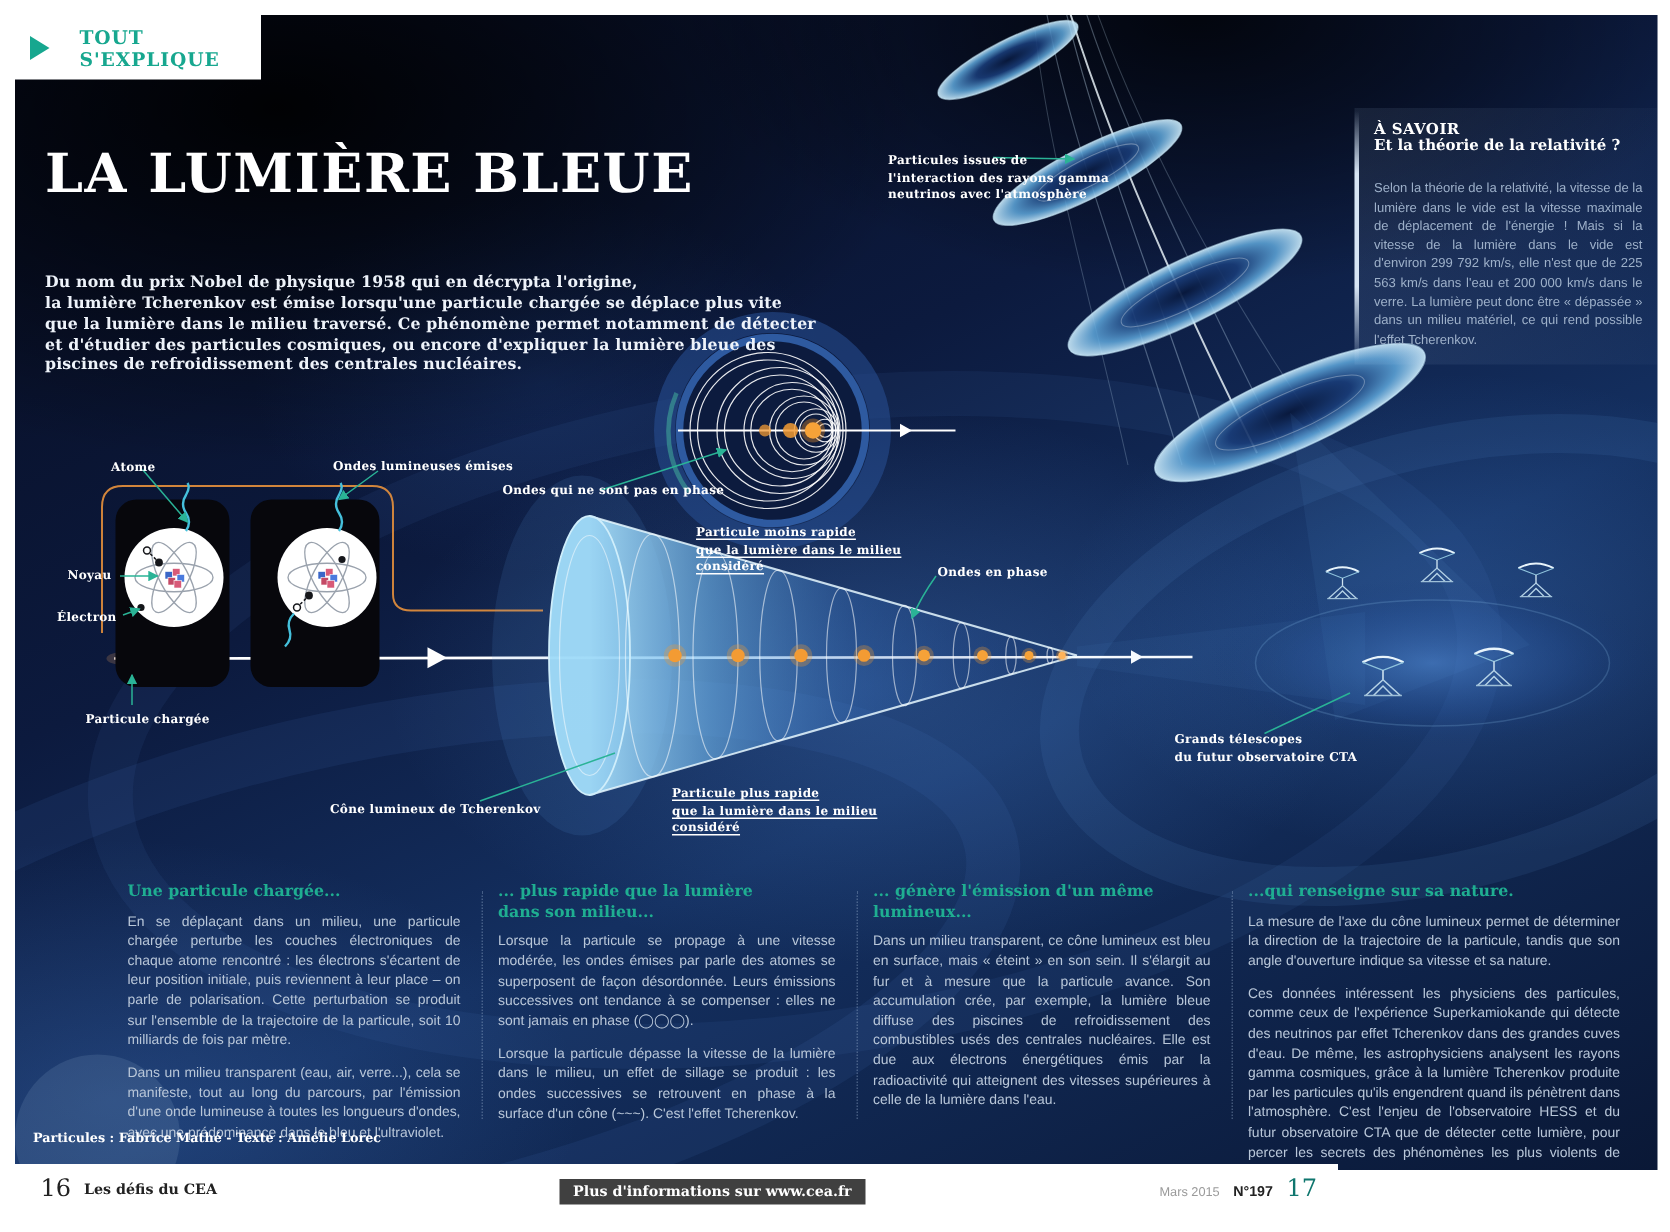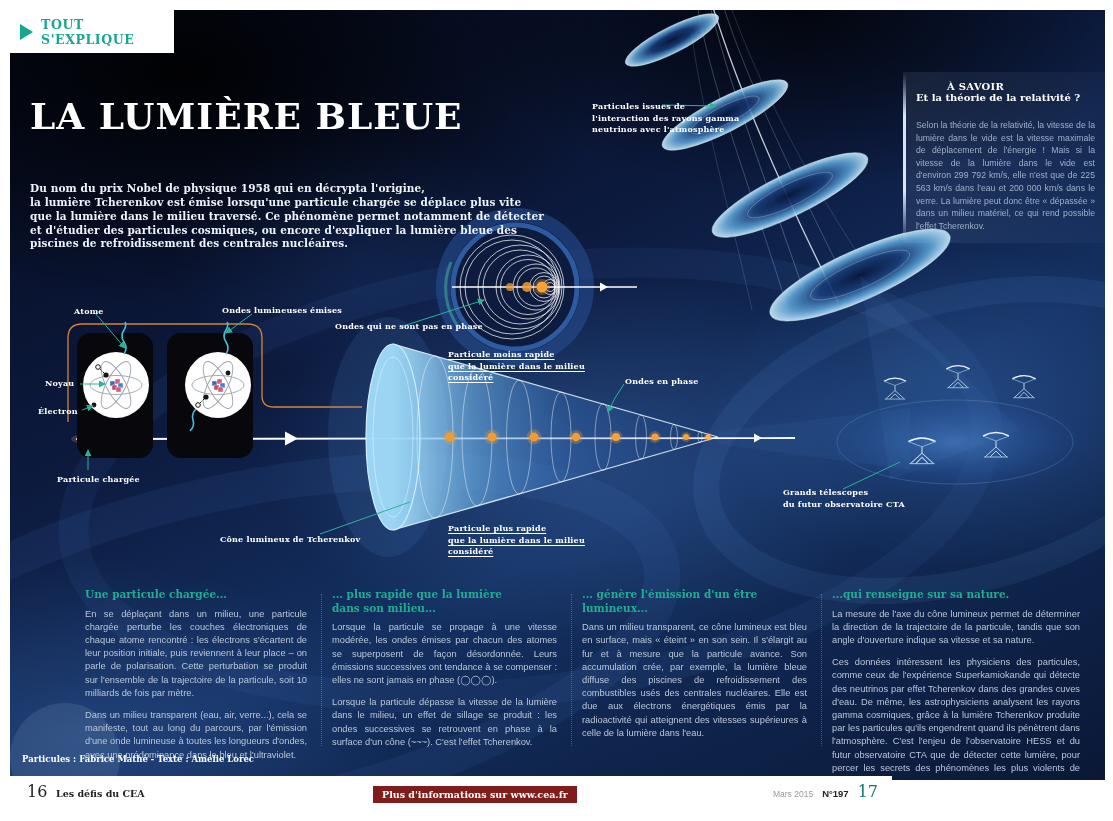--- a/index.html
+++ b/index.html
@@ -16,55 +16,55 @@
       radial-gradient(ellipse 520px 290px at 6% 94%, rgba(70,120,195,.28), rgba(0,0,0,0) 60%),
       radial-gradient(ellipse 320px 210px at 32% 32%, rgba(40,85,165,.22), rgba(0,0,0,0) 60%),
       linear-gradient(155deg,#060b1e 0%,#0c1a3e 38%,#143061 62%,#0a1836 100%);
     }
   .art{position:absolute;left:0;top:0;width:1095px;height:770px;}
 
   
   .kicker{position:absolute;left:10px;top:10px;width:164px;height:43px;background:#fff;z-index:6;
     display:flex;align-items:center;gap:8px;padding-left:10px;box-sizing:border-box;}
   .kicker .tri{width:0;height:0;border-left:13px solid #17a78f;border-top:8px solid transparent;border-bottom:8px solid transparent;}
-  .kicker .ktxt{color:#17a78f;font:700 12.5px "DejaVu Serif",serif;letter-spacing:.6px;}
+  .kicker .ktxt{color:#17a78f;font:700 12.5px "DejaVu Serif",serif;letter-spacing:.6px;margin-left:12px;}
 
   
   .titleblock{position:absolute;left:20px;top:86px;z-index:5;}
   .titleblock .l1,.titleblock .l2{font:700 36px/1.12 "DejaVu Serif",serif;color:#fff;letter-spacing:1px;white-space:nowrap;}
   .titleblock .accent{color:#1fa78c;}
   .intro{position:absolute;left:20px;top:172px;width:460px;z-index:5;
     font:700 10.5px/1.32 "DejaVu Serif",serif;color:#eef3fa;white-space:pre;letter-spacing:.1px;}
 
   
   .savoir{position:absolute;left:893px;top:62px;width:202px;box-sizing:border-box;
     padding:9px 10px 11px 13px;background:linear-gradient(90deg,rgba(170,200,235,.10),rgba(170,200,235,.03));z-index:5;}
   .savoir::before{content:"";position:absolute;left:0;top:2px;bottom:2px;width:3px;
     background:linear-gradient(180deg,rgba(255,255,255,0),#d7e5f4 25%,#d7e5f4 70%,rgba(255,255,255,0));}
-  .savoir .sk{font:700 10px "DejaVu Serif",serif;color:#fff;letter-spacing:.3px;margin-left:31px;}
+  .savoir .sk{font:700 10px "DejaVu Serif",serif;color:#fff;letter-spacing:.3px;}
   .savoir .st{font:700 10px "DejaVu Serif",serif;color:#fff;margin-bottom:16px;}
   .savoir .sb{font:8.7px/1.45 "Liberation Sans",sans-serif;color:#9db0c9;text-align:justify;margin-top:10px;}
 
   
   .lbl{position:absolute;font:700 8px/1.45 "DejaVu Serif",serif;color:#fff;letter-spacing:.2px;z-index:4;white-space:pre-line;}
   .lbl.ul{text-decoration:underline;text-underline-offset:2px;}
 
   
   .col{position:absolute;top:578px;z-index:5;}
   .col .h{font:700 10.5px/1.3 "DejaVu Serif",serif;color:#1fae91;margin:0 0 6px 0;white-space:pre-line;}
   .col p{font:9.3px/1.42 "Liberation Sans",sans-serif;color:#b9c7d9;margin:0 0 9px 0;text-align:justify;}
   .c1{left:75px;width:222px;} .c2{left:322px;width:225px;} .c3{left:572px;width:225px;} .c4{left:822px;width:248px;}
   .sep{position:absolute;top:584px;height:152px;width:0;border-left:1px dotted rgba(165,188,218,.35);z-index:4;}
   .credit{position:absolute;left:12px;top:744px;font:700 8.5px "DejaVu Serif",serif;color:#fff;z-index:5;}
 
   
   .footer{position:absolute;left:0;bottom:4px;width:892px;height:41px;background:#fff;z-index:7;}
   .pg-left{position:absolute;left:27px;top:6px;font:400 16px "DejaVu Serif",serif;color:#222;}
   .mag{position:absolute;left:56px;top:12px;font:700 9.5px "DejaVu Serif",serif;color:#222;}
-  .infobox{position:absolute;left:373px;top:10px;background:#7f1d1d;color:#fff;padding:3px 9px;
+  .infobox{position:absolute;left:373px;top:10px;background:#404040;color:#fff;padding:3px 9px;
     font:700 9.5px "DejaVu Serif",serif;}
   .fright{position:absolute;right:14px;top:6px;display:flex;align-items:baseline;gap:9px;}
   .fdate{font:8.5px "Liberation Sans",sans-serif;color:#9a9a9a;}
   .fissue{font:700 9.5px "Liberation Sans",sans-serif;color:#222;text-align:right;}
   .pg-right{font:400 16px "DejaVu Serif",serif;color:#0f766e;}
 </style>
 </head>
 <body>
 
 <div class="page">
@@ -318,21 +318,21 @@
       <div class="st">Et la théorie de la relativité ?</div>
       <div class="sb">Selon la théorie de la relativité, la vitesse de la lumière dans le vide est la vitesse maximale de déplacement de l'énergie ! Mais si la vitesse de la lumière dans le vide est d'environ 299 792 km/s, elle n'est que de 225 563 km/s dans l'eau et 200 000 km/s dans le verre. La lumière peut donc être « dépassée » dans un milieu matériel, ce qui rend possible l'effet Tcherenkov.</div>
     </div>
 
     <div class="lbl" style="left:64px;top:296px">Atome</div>
     <div class="lbl" style="left:212px;top:295px">Ondes lumineuses émises</div>
     <div class="lbl" style="left:35px;top:368px">Noyau</div>
     <div class="lbl" style="left:28px;top:396px">Électron</div>
     <div class="lbl" style="left:47px;top:464px">Particule chargée</div>
     <div class="lbl" style="left:325px;top:311px">Ondes qui ne sont pas en phase</div>
-    <div class="lbl ul" style="left:438px;top:339px">Particule moins rapide
+    <div class="lbl ul" style="left:454px;top:339px">Particule moins rapide
 que la lumière dans le milieu
 considéré</div>
     <div class="lbl" style="left:615px;top:366px">Ondes en phase</div>
     <div class="lbl" style="left:210px;top:524px">Cône lumineux de Tcherenkov</div>
     <div class="lbl ul" style="left:438px;top:513px">Particule plus rapide
 que la lumière dans le milieu
 considéré</div>
     <div class="lbl" style="left:582px;top:91px">Particules issues de
 l'interaction des rayons gamma
 neutrinos avec l'atmosphère</div>
@@ -344,25 +344,25 @@
     <div class="sep" style="left:811px"></div>
 
     <div class="col c1">
       <h3 class="h">Une particule chargée...</h3>
       <p>En se déplaçant dans un milieu, une particule chargée perturbe les couches électroniques de chaque atome rencontré : les électrons s'écartent de leur position initiale, puis reviennent à leur place – on parle de polarisation. Cette perturbation se produit sur l'ensemble de la trajectoire de la particule, soit 10 milliards de fois par mètre.</p>
       <p>Dans un milieu transparent (eau, air, verre...), cela se manifeste, tout au long du parcours, par l'émission d'une onde lumineuse à toutes les longueurs d'ondes, avec une prédominance dans le bleu et l'ultraviolet.</p>
     </div>
     <div class="col c2">
       <h3 class="h">... plus rapide que la lumière
 dans son milieu...</h3>
-      <p>Lorsque la particule se propage à une vitesse modérée, les ondes émises par chacun des atomes se superposent de façon désordonnée. Leurs émissions successives ont tendance à se compenser : elles ne sont jamais en phase (◯◯◯).</p>
+      <p>Lorsque la particule se propage à une vitesse modérée, les ondes émises par parle des atomes se superposent de façon désordonnée. Leurs émissions successives ont tendance à se compenser : elles ne sont jamais en phase (◯◯◯).</p>
       <p>Lorsque la particule dépasse la vitesse de la lumière dans le milieu, un effet de sillage se produit : les ondes successives se retrouvent en phase à la surface d'un cône (~~~). C'est l'effet Tcherenkov.</p>
     </div>
     <div class="col c3">
-      <h3 class="h">... génère l'émission d'un être lumineux...</h3>
+      <h3 class="h">... génère l'émission d'un même lumineux...</h3>
       <p>Dans un milieu transparent, ce cône lumineux est bleu en surface, mais « éteint » en son sein. Il s'élargit au fur et à mesure que la particule avance. Son accumulation crée, par exemple, la lumière bleue diffuse des piscines de refroidissement des combustibles usés des centrales nucléaires. Elle est due aux électrons énergétiques émis par la radioactivité qui atteignent des vitesses supérieures à celle de la lumière dans l'eau.</p>
     </div>
     <div class="col c4">
       <h3 class="h">...qui renseigne sur sa nature.</h3>
       <p>La mesure de l'axe du cône lumineux permet de déterminer la direction de la trajectoire de la particule, tandis que son angle d'ouverture indique sa vitesse et sa nature.</p>
       <p>Ces données intéressent les physiciens des particules, comme ceux de l'expérience Superkamiokande qui détecte des neutrinos par effet Tcherenkov dans des grandes cuves d'eau. De même, les astrophysiciens analysent les rayons gamma cosmiques, grâce à la lumière Tcherenkov produite par les particules qu'ils engendrent quand ils pénètrent dans l'atmosphère. C'est l'enjeu de l'observatoire HESS et du futur observatoire CTA que de détecter cette lumière, pour percer les secrets des phénomènes les plus violents de l'Univers.</p>
     </div>
 
     <div class="credit">Particules : Fabrice Mathé - Texte : Amélie Lorec</div>
   </div>

